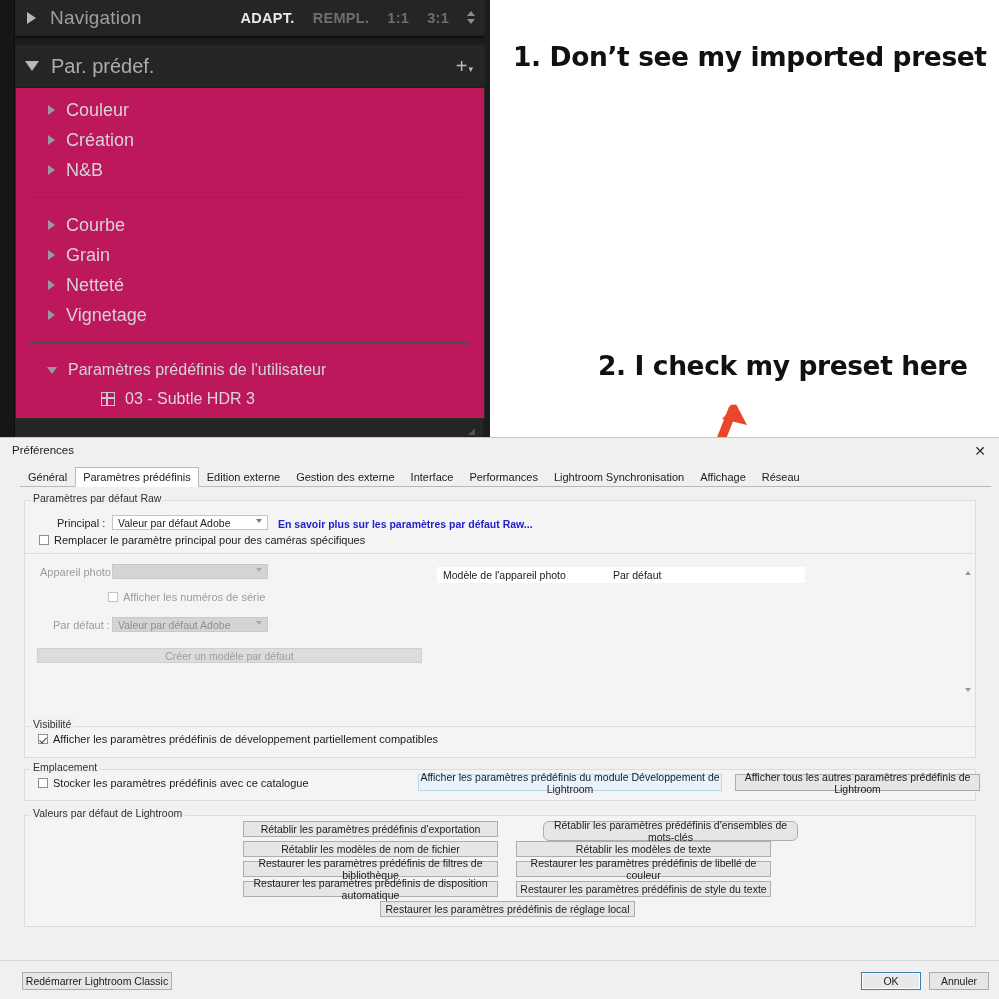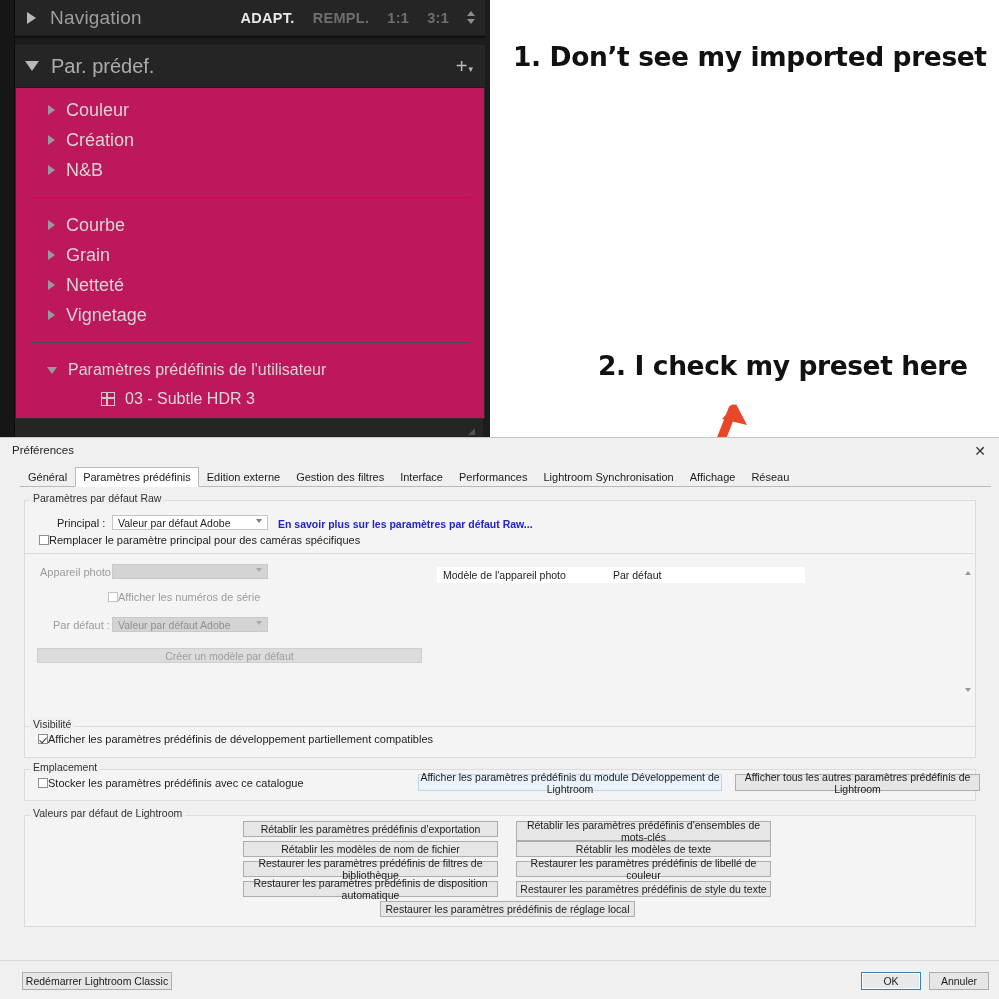--- a/index.html
+++ b/index.html
@@ -166,21 +166,21 @@
     width:10px;height:10px;border:1px solid #8e8e8e;background:#fff;
     display:inline-block;vertical-align:-1px;box-sizing:border-box;
     position:relative;flex:none;
   }
   .cbx.checked:after{
     content:"";position:absolute;left:2px;top:1px;width:3px;height:6px;
     border:solid #3a3a3a;border-width:0 1.4px 1.4px 0;transform:rotate(42deg);
   }
   .cbx.dim{border-color:#c2c2c2;}
 
-  .row-inline{display:flex;align-items:center;}
+  .row-inline{display:flex;align-items:center;gap:5px;}
 
   .lnk{color:#2222cc;font-size:10.5px;font-weight:bold;}
 
   .btn{
     border:1px solid #adadad;background:#e6e6e6;font-size:10.5px;color:#1b1b1b;
     display:flex;align-items:center;justify-content:center;text-align:center;
     box-sizing:border-box;cursor:pointer;
   }
   .btn.disabled{color:#9d9d9d;background:#dcdcdc;border-color:#cfcfcf;}
   .btn.lightblue{background:#eaf3fb;border-color:#bcd6ec;}
@@ -296,21 +296,21 @@
 
 <div id="prefs">
 
   <div id="prefs-title">Préférences</div>
   <div id="close-x">✕</div>
 
   <div class="tabstrip">
     <div class="tab">Général</div>
     <div class="tab active">Paramètres prédéfinis</div>
     <div class="tab">Edition externe</div>
-    <div class="tab">Gestion des filtres</div>
+    <div class="tab">Gestion des externe</div>
     <div class="tab">Interface</div>
     <div class="tab">Performances</div>
     <div class="tab">Lightroom Synchronisation</div>
     <div class="tab">Affichage</div>
     <div class="tab">Réseau</div>
   </div>
 
   <div class="group" style="left:24px;top:62px;width:950px;height:243px;"></div>
   <div class="group-legend" style="left:30px;top:54px;">Paramètres par défaut Raw</div>
 
@@ -375,21 +375,21 @@
   <div class="btn" style="position:absolute;left:735px;top:336px;width:245px;height:17px;">Afficher tous les autres paramètres prédéfinis de Lightroom</div>
 
   <div class="group" style="left:24px;top:377px;width:950px;height:110px;"></div>
   <div class="group-legend" style="left:30px;top:369px;">Valeurs par défaut de Lightroom</div>
 
   <div class="btn" style="position:absolute;left:243px;top:383px;width:255px;height:16px;">Rétablir les paramètres prédéfinis d'exportation</div>
   <div class="btn" style="position:absolute;left:243px;top:403px;width:255px;height:16px;">Rétablir les modèles de nom de fichier</div>
   <div class="btn" style="position:absolute;left:243px;top:423px;width:255px;height:16px;">Restaurer les paramètres prédéfinis de filtres de bibliothèque</div>
   <div class="btn" style="position:absolute;left:243px;top:443px;width:255px;height:16px;">Restaurer les paramètres prédéfinis de disposition automatique</div>
 
-  <div class="btn" style="position:absolute;left:516px;top:383px;width:255px;height:20px;">Rétablir les paramètres prédéfinis d'ensembles de mots-clés</div>
+  <div class="btn" style="position:absolute;left:543px;top:383px;width:255px;height:20px;border-radius:6px;">Rétablir les paramètres prédéfinis d'ensembles de mots-clés</div>
   <div class="btn" style="position:absolute;left:516px;top:403px;width:255px;height:16px;">Rétablir les modèles de texte</div>
   <div class="btn" style="position:absolute;left:516px;top:423px;width:255px;height:16px;">Restaurer les paramètres prédéfinis de libellé de couleur</div>
   <div class="btn" style="position:absolute;left:380px;top:463px;width:255px;height:16px;">Restaurer les paramètres prédéfinis de réglage local</div>
 
   <div class="btn" style="position:absolute;left:516px;top:443px;width:255px;height:16px;">Restaurer les paramètres prédéfinis de style du texte</div>
 
   <div class="footer-sep" style="top:522px;"></div>
   <div class="btn" style="position:absolute;left:22px;top:534px;width:150px;height:18px;">Redémarrer Lightroom Classic</div>
   <div class="btn primary" style="position:absolute;left:861px;top:534px;width:60px;height:18px;">OK</div>
   <div class="btn" style="position:absolute;left:929px;top:534px;width:60px;height:18px;">Annuler</div>

